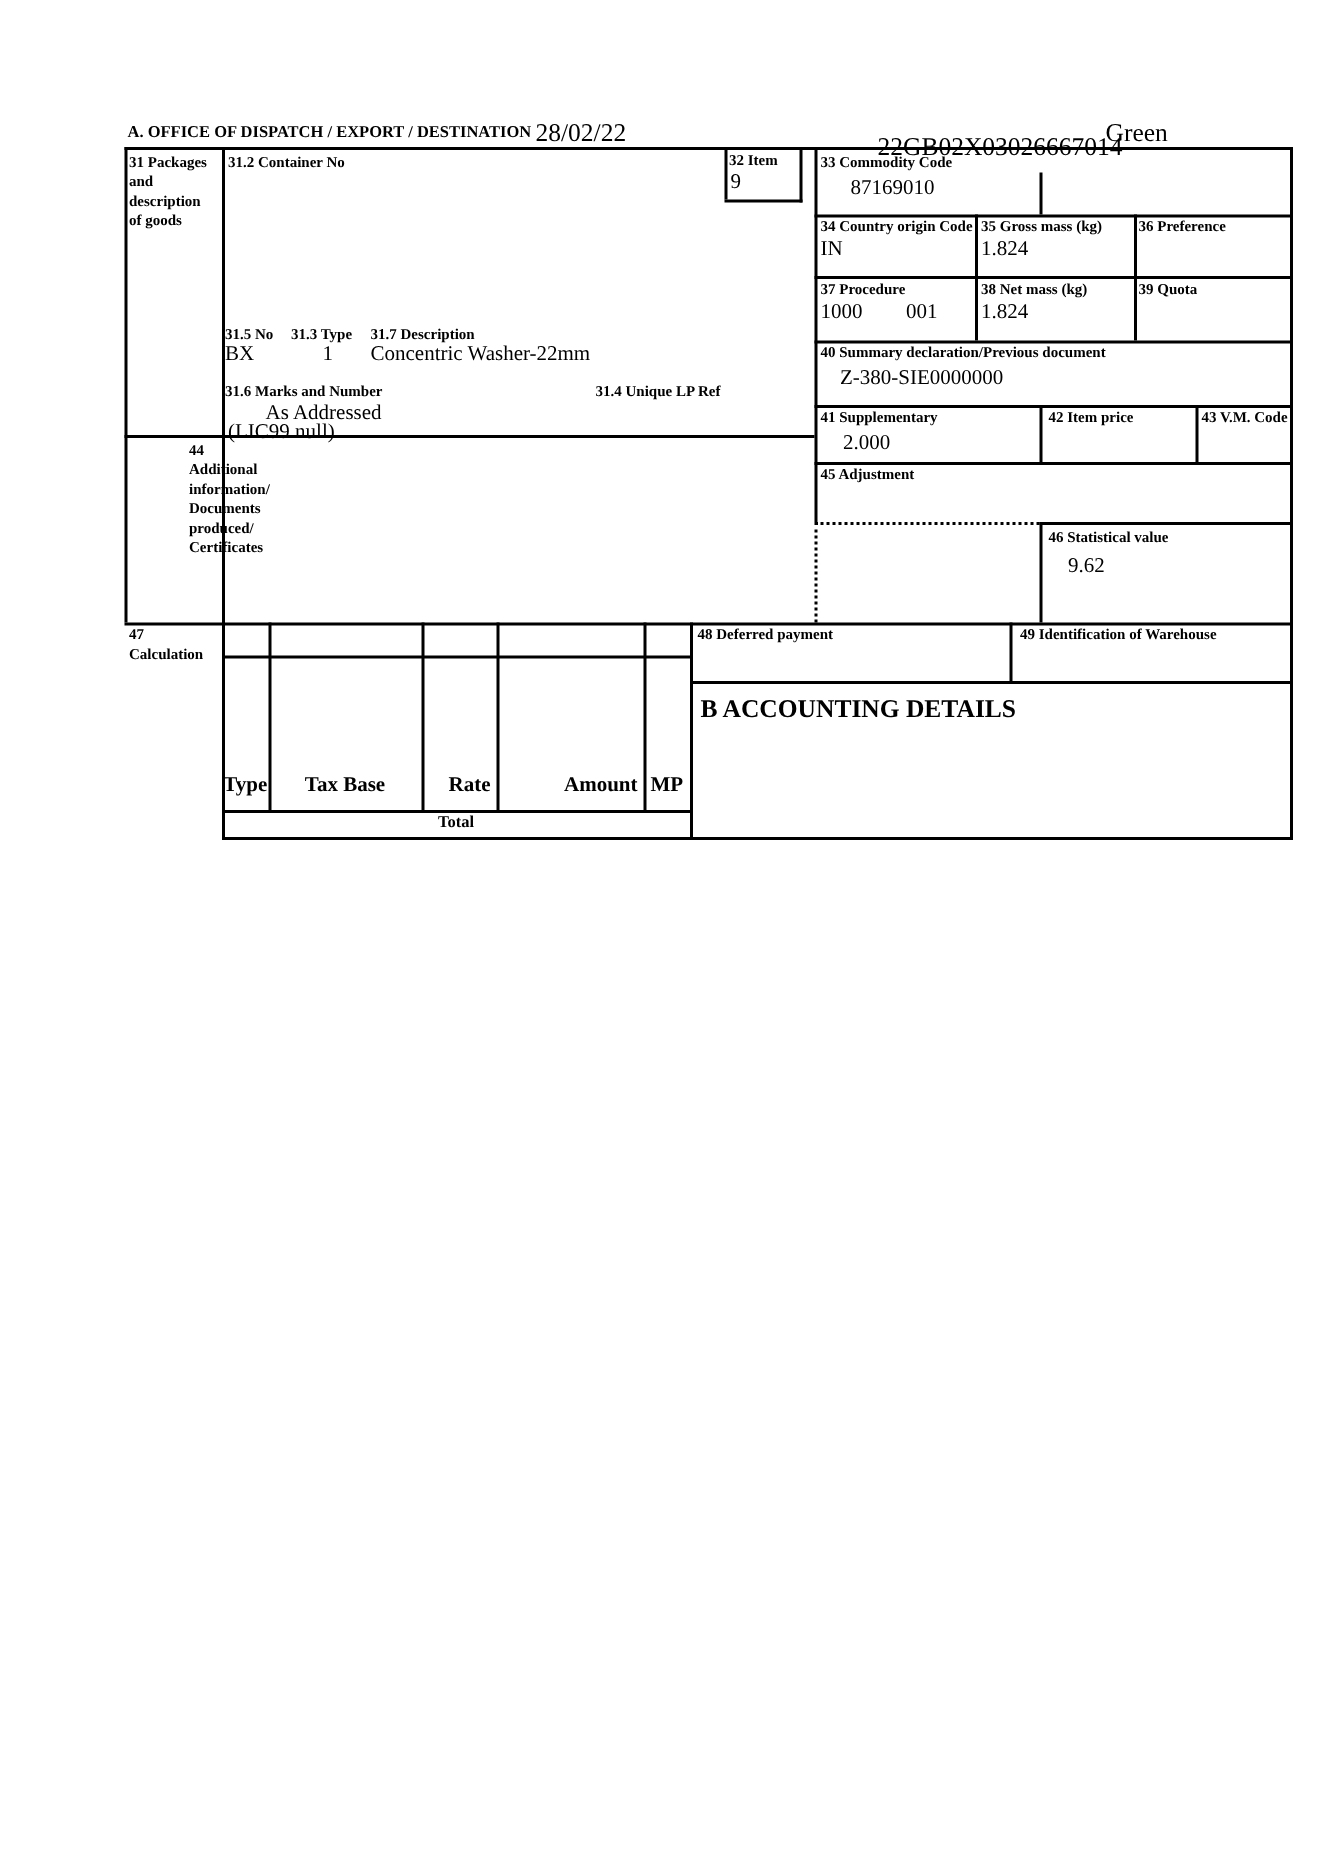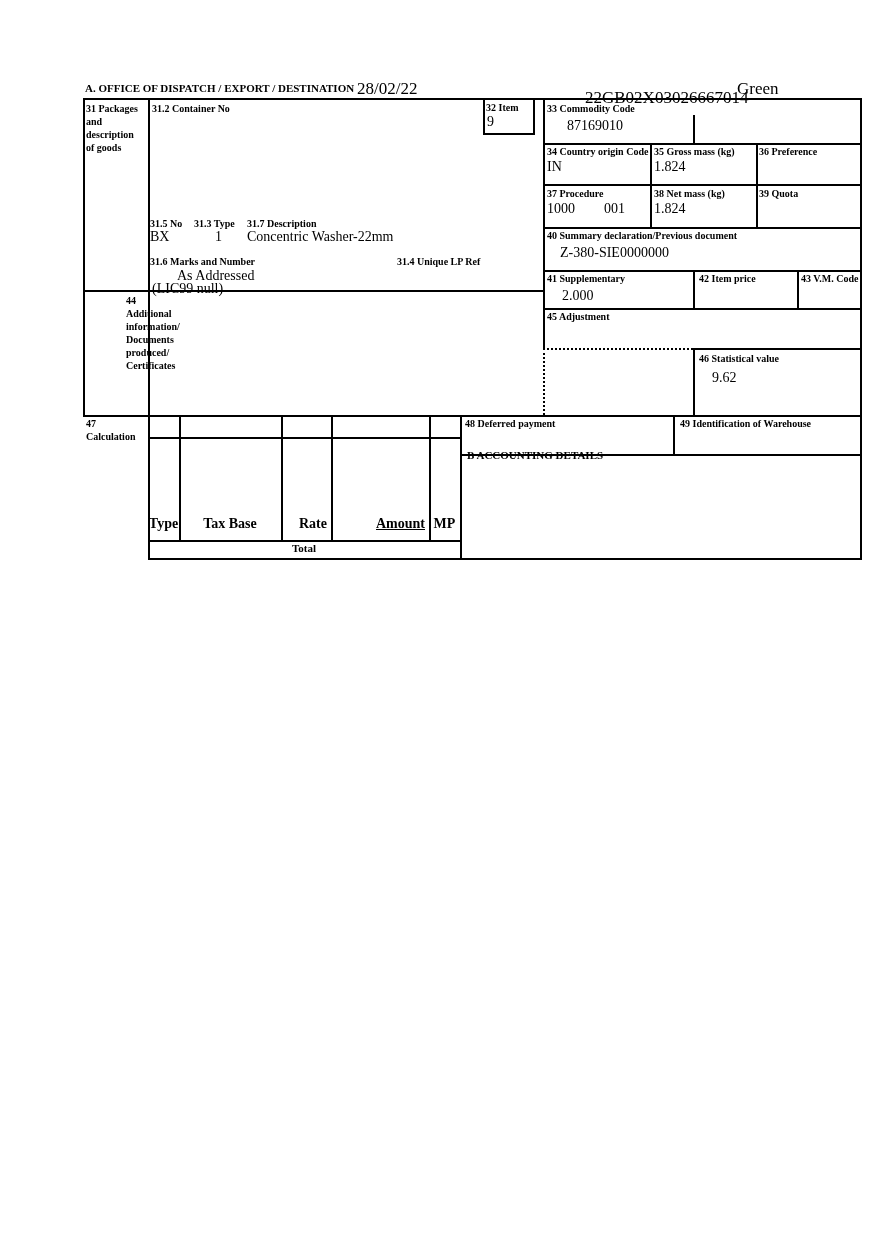--- a/index.html
+++ b/index.html
@@ -123,22 +123,22 @@
   <div class="lbl" style="left:464px; top:213px;">45 Adjustment</div>
 
   <div class="lbl" style="left:616px; top:255px;">46 Statistical value</div>
   <div class="val" style="left:629px; top:272px;text-align:center;">9.62</div>
 
   <div class="lbl ml" style="left:3px; top:319px;">47
 Calculation</div>
   <div class="thead tc" style="left:65px; width:31px;">Type</div>
   <div class="thead tc" style="left:96px; width:102px;">Tax Base</div>
   <div class="thead tr" style="left:198px; width:50px;">Rate</div>
-  <div class="thead tr" style="left:248px; width:98px;text-decoration:underline;">Amount</div>
+  <div class="thead tr" style="left:248px; width:98px;">Amount</div>
   <div class="thead tc" style="left:346px; width:31px;">MP</div>
   <div class="lbl tc" style="left:65px; top:445px; width:312px; white-space:nowrap; font-size:11px;">Total</div>
 
   <div class="lbl" style="left:382px; top:320px;">48 Deferred payment</div>
   <div class="lbl" style="left:597px; top:320px;">49 Identification of Warehouse</div>
 
-  <div class="lbl" style="left:384px; top:352px; font-size:11px;">B ACCOUNTING DETAILS</div>
+  <div class="lbl" style="left:384px; top:369px; font-size:17px;">B ACCOUNTING DETAILS</div>
 
 </div>
 
 </body></html>

